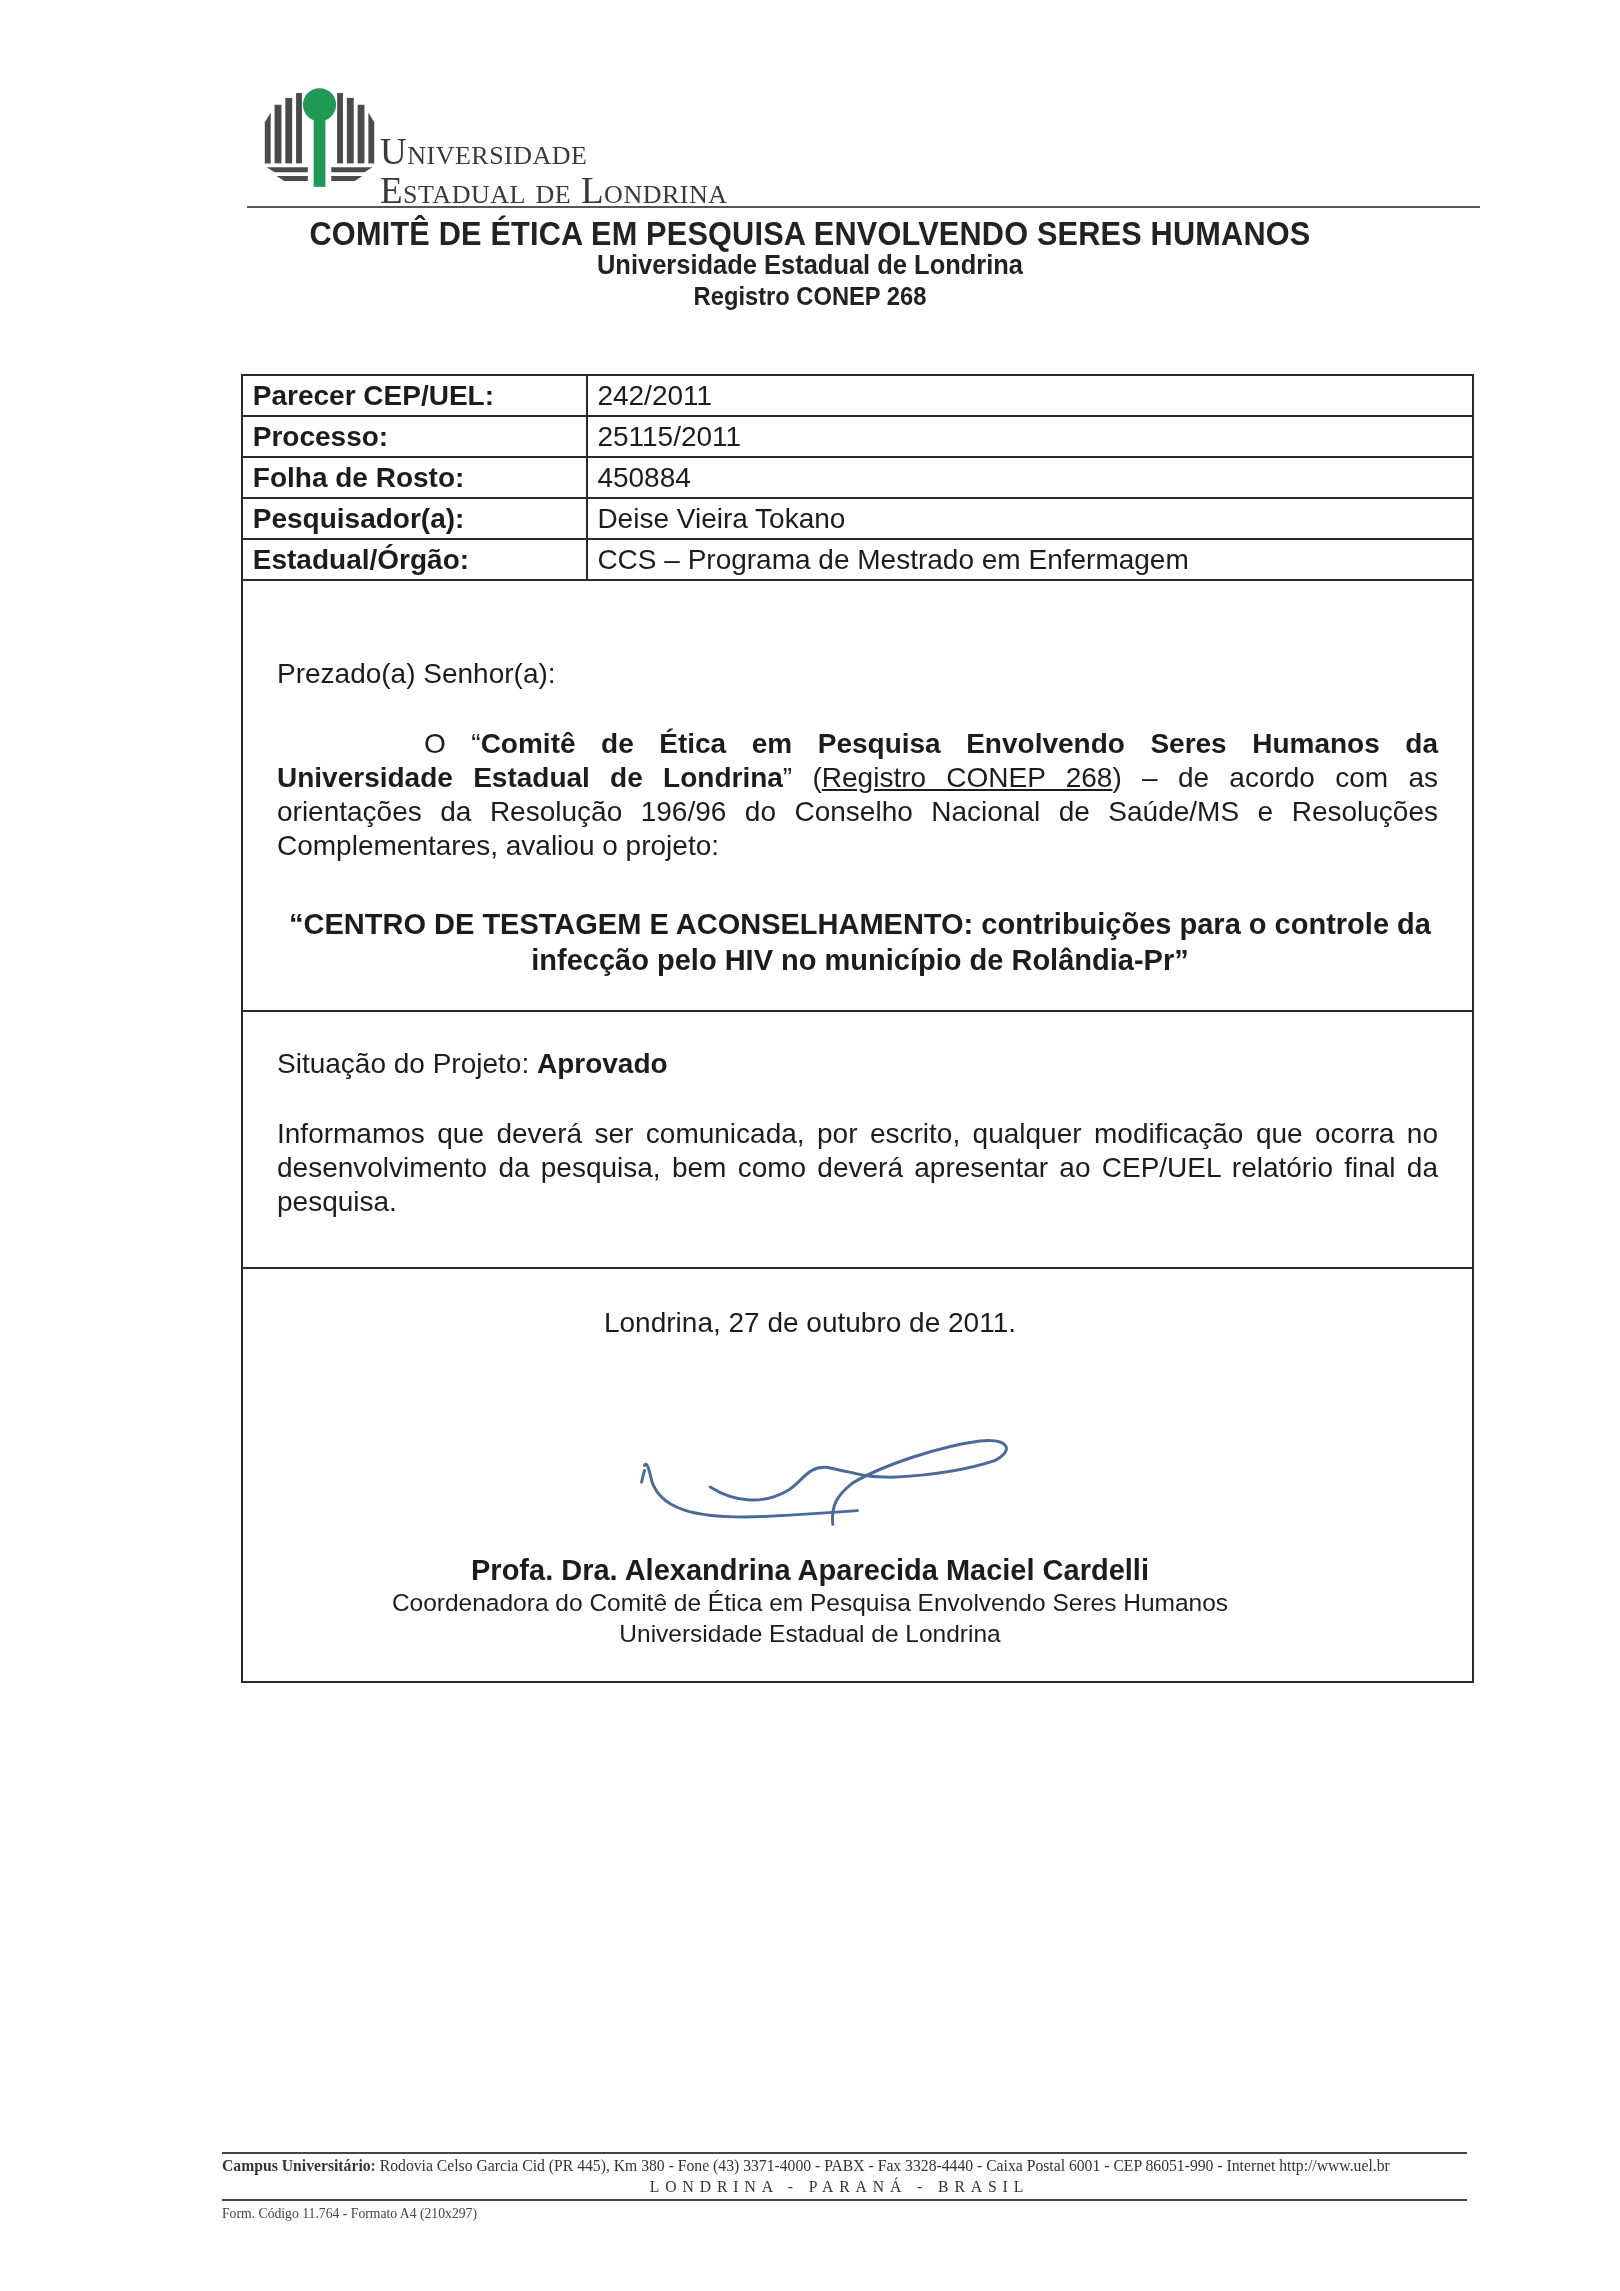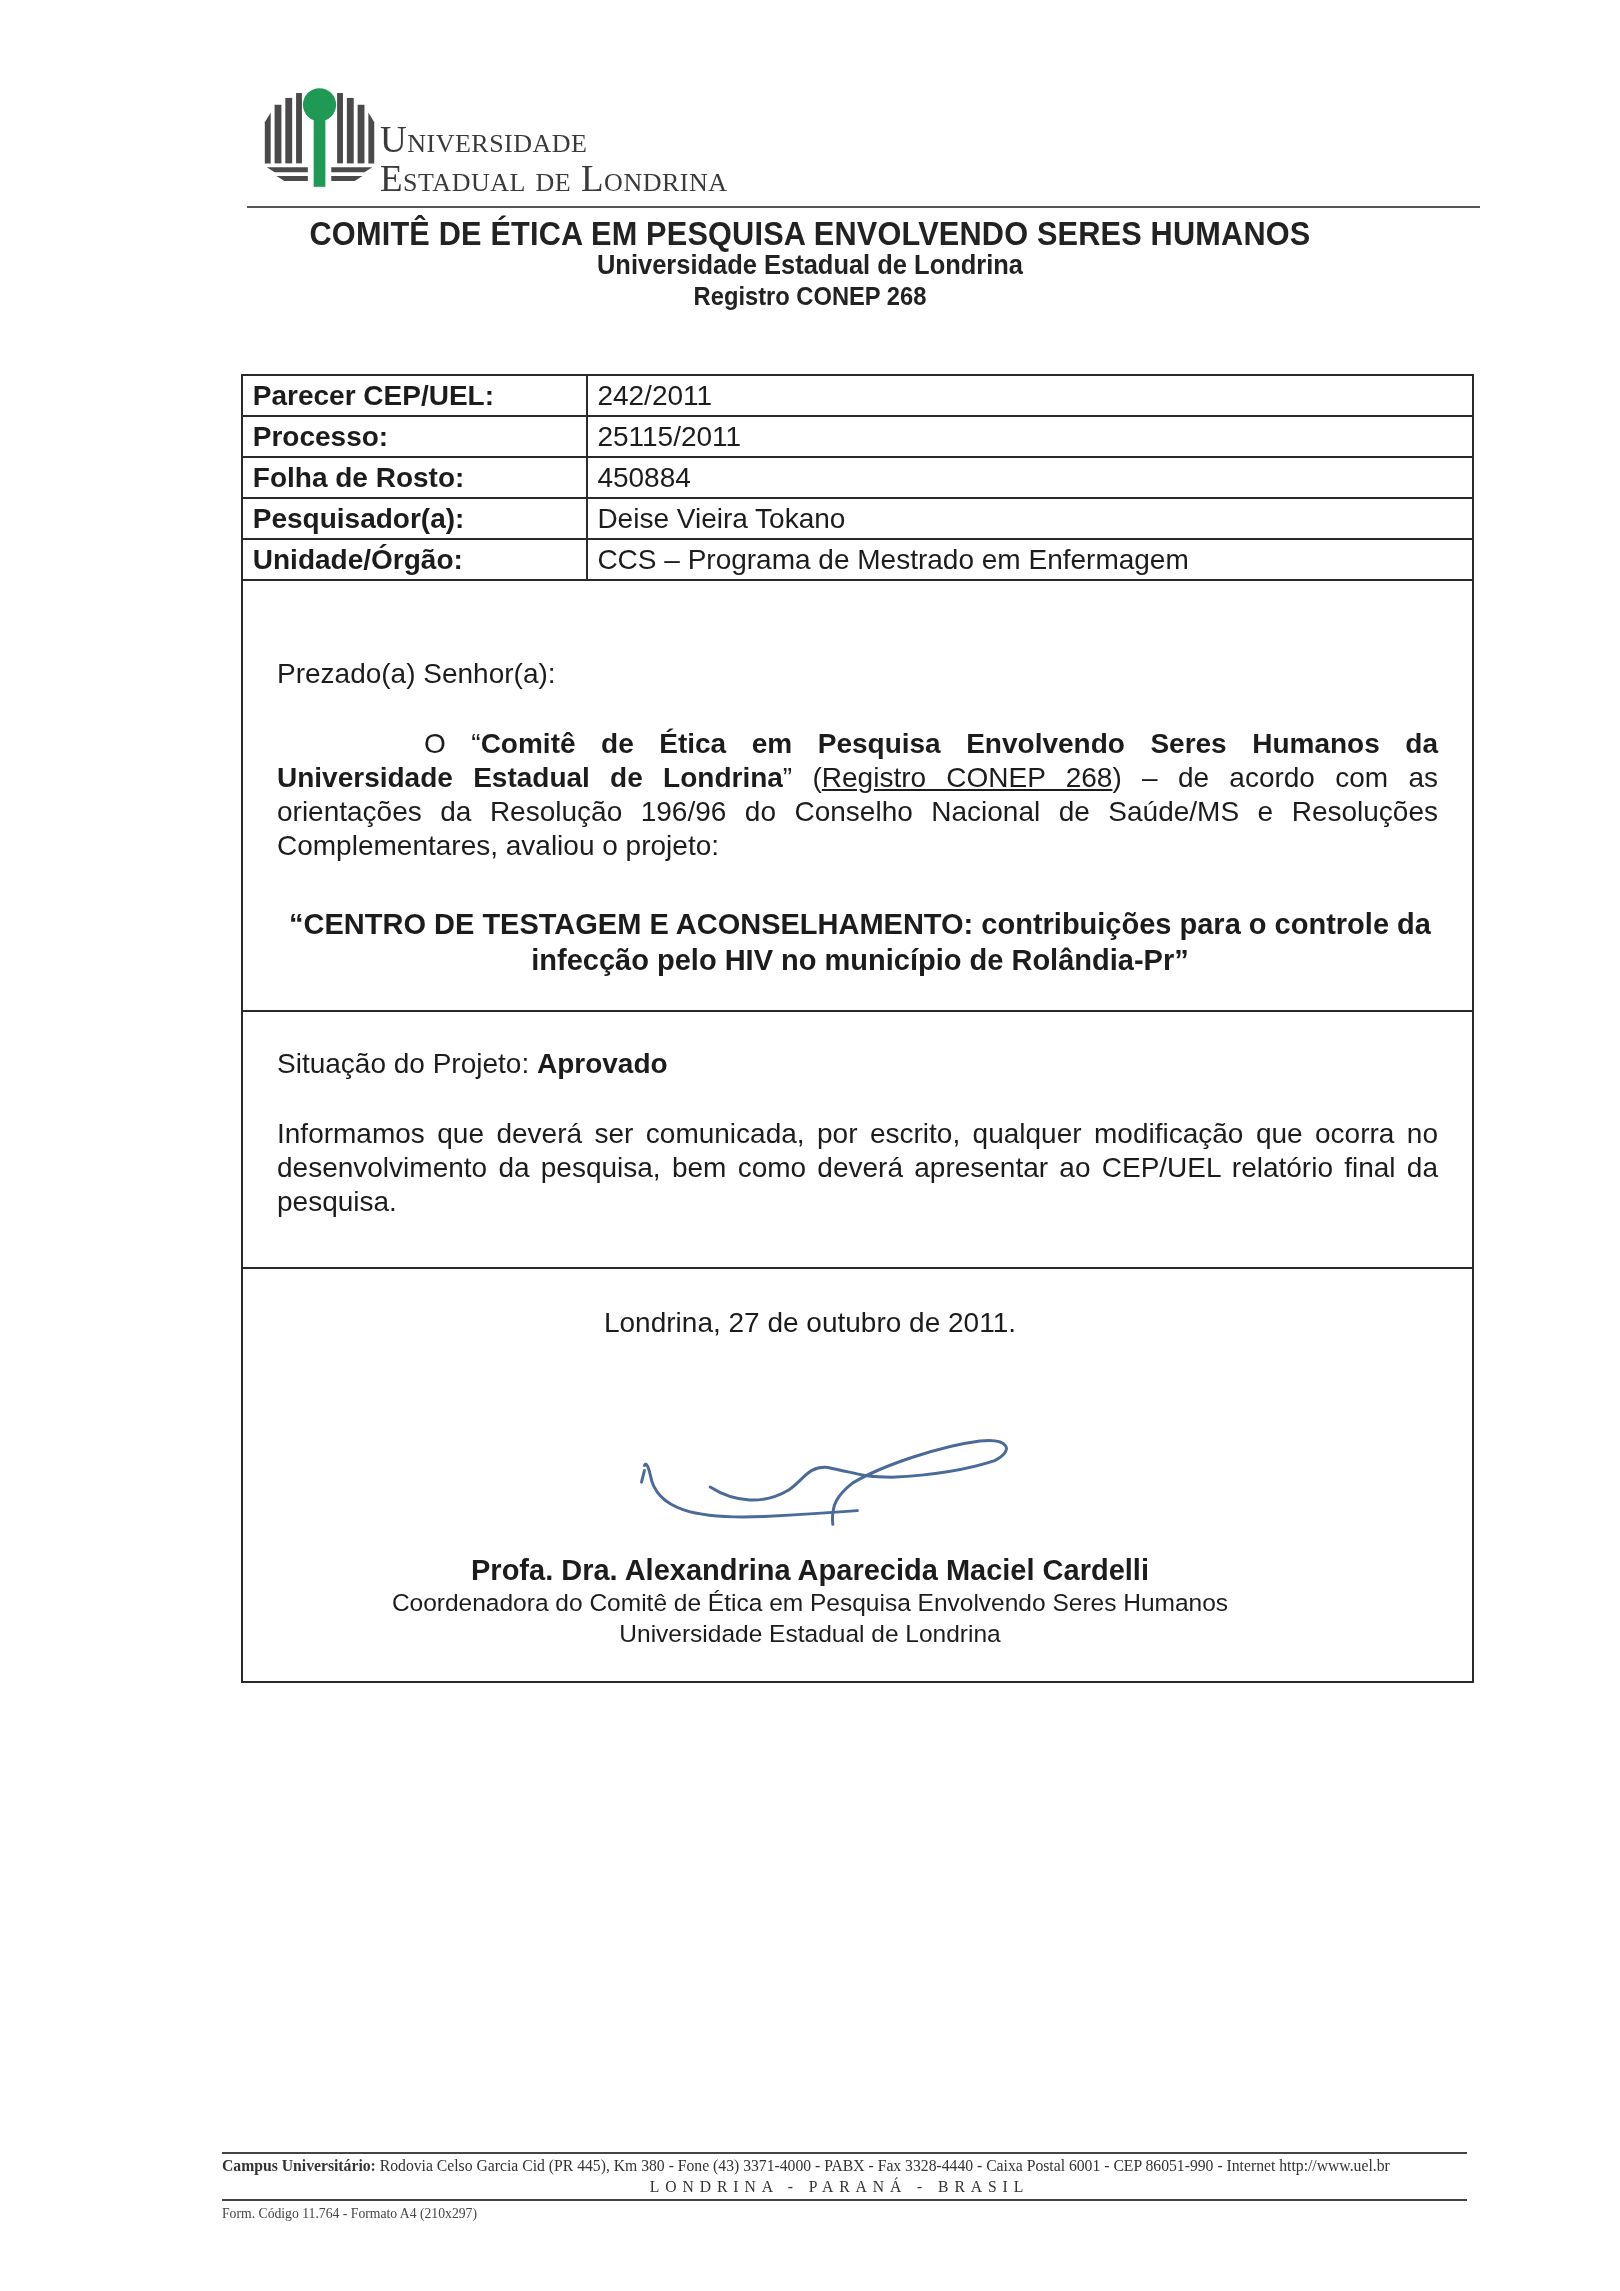--- a/index.html
+++ b/index.html
@@ -5,21 +5,21 @@
     html, body { margin: 0; padding: 0; background: #ffffff; }
     body {
       width: 1620px; height: 2292px; position: relative; overflow: hidden;
       font-family: "Liberation Sans", sans-serif; color: #1c1c1c;
     }
     .abs { position: absolute; }
 
     
     .logo { left: 257px; top: 83px; width: 127px; height: 108px; }
     .uni-name {
-      left: 380px; top: 120px; font-family: "Liberation Serif", serif;
+      left: 380px; top: 132px; font-family: "Liberation Serif", serif;
       color: #3a3a3a; font-variant: small-caps; letter-spacing: 0.5px;
       line-height: 39px;
     }
     .uni-name .l1 { font-size: 37px; display: block; }
     .uni-name .l2 { font-size: 37px; display: block; }
     .header-rule { left: 247px; top: 206px; width: 1233px; height: 0; border-top: 2px solid #555; }
 
     .committee-title {
       left: 0; width: 1620px; top: 215px; text-align: center;
       font-size: 33px; font-weight: bold; letter-spacing: 0.2px; color: #222;
@@ -143,21 +143,21 @@
     </tr>
     <tr>
       <td class="label">Folha de Rosto:</td>
       <td class="value">450884</td>
     </tr>
     <tr>
       <td class="label">Pesquisador(a):</td>
       <td class="value">Deise Vieira Tokano</td>
     </tr>
     <tr>
-      <td class="label">Unidade/Órgão:</td>
+      <td class="label">Estadual/Órgão:</td>
       <td class="value">CCS – Programa de Mestrado em Enfermagem</td>
     </tr>
   </tbody>
 </table>
 
 <div class="abs para greeting">Prezado(a) Senhor(a):</div>
 
 <div class="abs para intro">
   <span class="indent"></span><span>O “</span><b>Comitê de Ética em Pesquisa Envolvendo Seres Humanos da Universidade Estadual de Londrina</b><span>” (</span><u>Registro CONEP 268</u><span>) – de acordo com as orientações da Resolução 196/96 do Conselho Nacional de Saúde/MS e Resoluções Complementares, avaliou o projeto:</span>
 </div>

